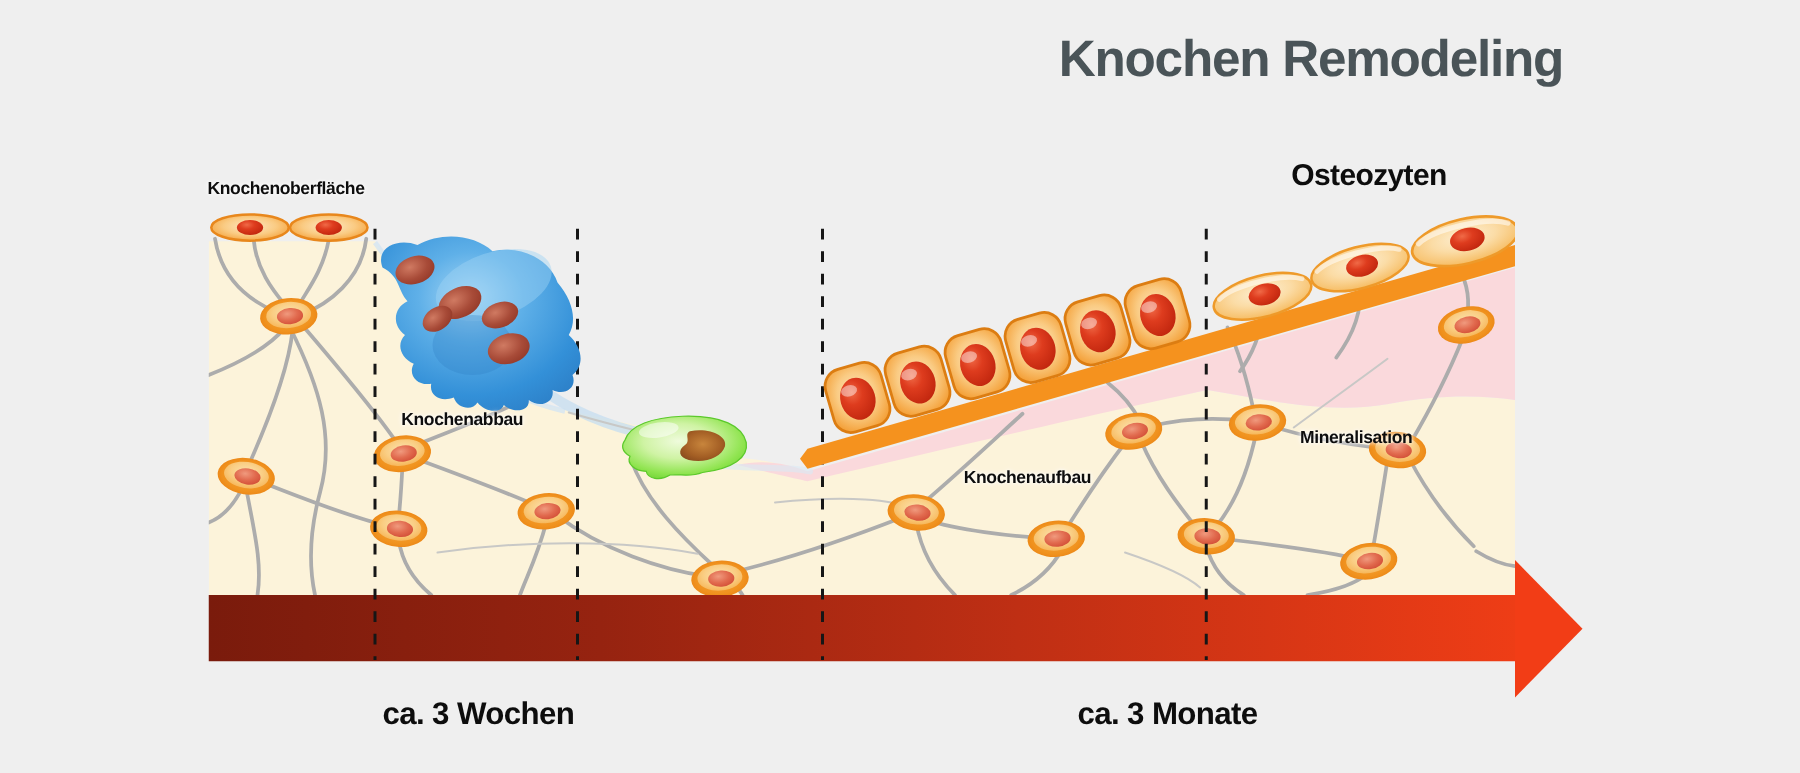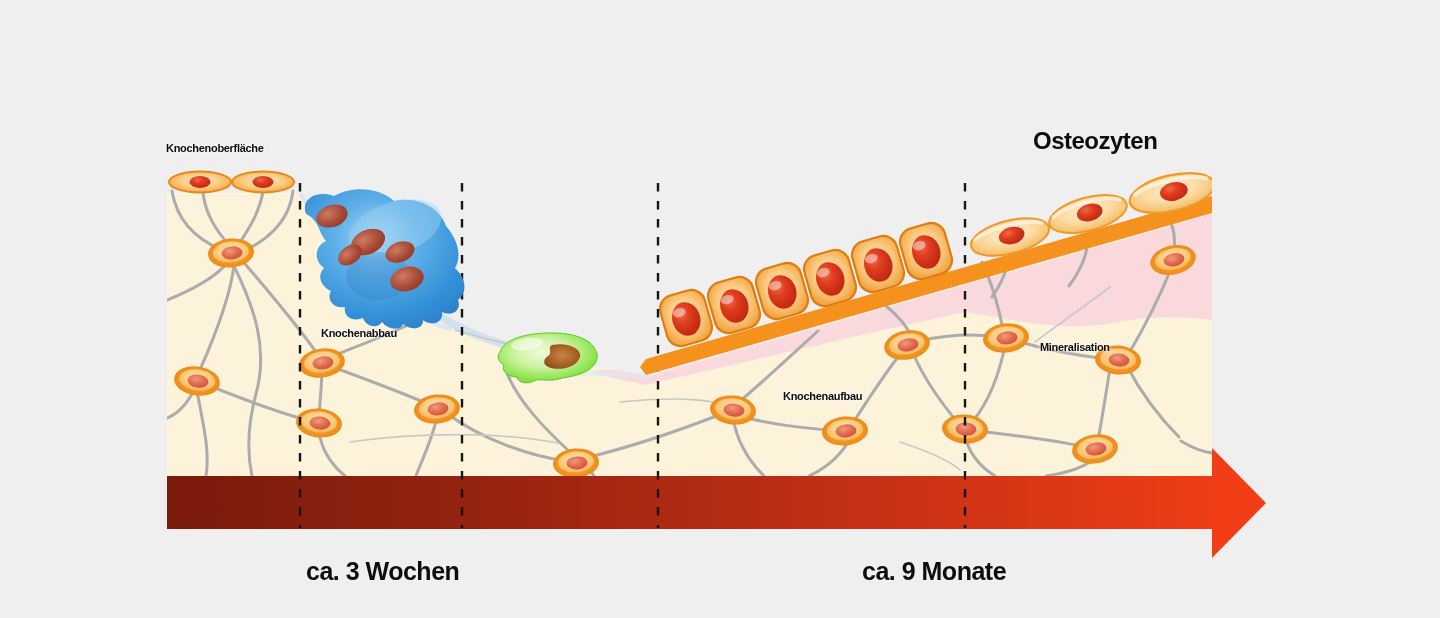--- a/index.html
+++ b/index.html
@@ -2,21 +2,21 @@
 <html style="--background: #efefef; --title-color: #4a5458; --bone-matrix: #fcf3da; --osteoid-pink: #fad9dc; --new-bone-band: #f5921e; --osteoclast-blue: #3390d8; --reversal-cell-green: #7fe348; --cell-orange: #f4a13a; --nucleus-red: #d42c12; --dendrite-gray: #acacac; --timeline-start: #7a1b0c; --timeline-end: #f23d16;"><head>
 <meta charset="utf-8">
 <style>
   html,body{margin:0;padding:0;}
   body{background:var(--background,#efefef);font-family:"Liberation Sans",sans-serif;}
   .stage{position:relative;width:1440px;height:618px;background:var(--background,#efefef);overflow:hidden;}
   .stage svg{position:absolute;left:0;top:0;}
   .lbl{position:absolute;font-weight:700;color:#0d0d0d;white-space:nowrap;
        text-shadow:0 0 3px #fff,0 0 5px rgba(255,255,255,.85);}
   .lbl-phase{font-size:24px;letter-spacing:-0.5px;text-shadow:none;}
-  .lbl-small{font-size:11px;letter-spacing:-0.3px;}
+  .lbl-small{font-size:14px;letter-spacing:-0.3px;}
   .lbl-time{font-size:25px;letter-spacing:-0.5px;text-shadow:none;}
   .lbl-title{position:absolute;font-weight:700;font-size:41px;letter-spacing:-1px;
        color:var(--title-color,#4a5458);white-space:nowrap;}
 </style>
 </head>
 <body>
 
 <div class="stage">
 
   <svg width="1440" height="618" viewBox="0 0 1440 618">
@@ -276,23 +276,24 @@
              C497,361 497,356 500,352 Z"></path>
         <path fill="url(#gBrown)" d="M552,345 C568,342 582,349 580,357
              C577,366 564,371 551,368
              C543,366 542,360 548,356
              C553,353 547,347 552,345 Z"></path>
         <ellipse cx="527" cy="344" rx="16" ry="6" transform="rotate(-8 527 344)" fill="#ffffff" opacity="0.5"></ellipse>
       </g>
     </g>
   </svg>
 
+  <div class="lbl-title" style="left:847px;top:24px;">Knochen Remodeling</div>
 
   <div class="lbl lbl-phase" style="left:1033px;top:127px;">Osteozyten</div>
 
   <div class="lbl lbl-small" style="left:166px;top:142px;">Knochenoberfläche</div>
   <div class="lbl lbl-small" style="left:321px;top:327px;">Knochenabbau</div>
-  <div class="lbl lbl-small" style="left:771px;top:390px;margin-left:12px;">Knochenaufbau</div>
+  <div class="lbl lbl-small" style="left:771px;top:373px;">Knochenaufbau</div>
   <div class="lbl lbl-small" style="left:1040px;top:316px;margin-top:25px;">Mineralisation</div>
 
   <div class="lbl lbl-time" style="left:306px;top:557px;">ca. 3 Wochen</div>
-  <div class="lbl lbl-time" style="left:862px;top:557px;">ca. 9 Monate</div>
+  <div class="lbl lbl-time" style="left:862px;top:557px;">ca. 3 Monate</div>
 </div>
 
 </body></html>

